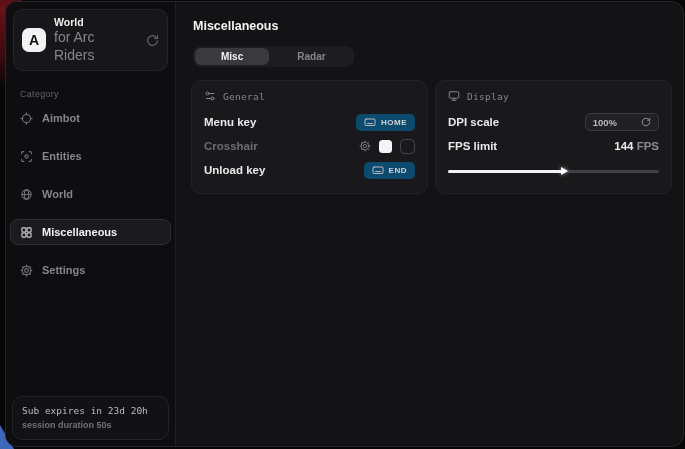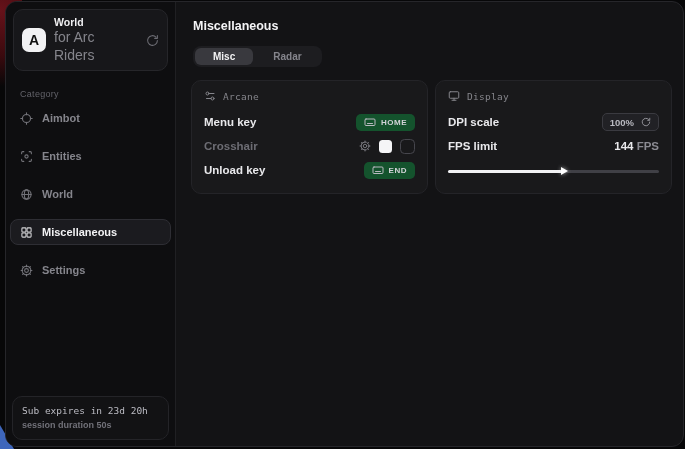--- a/index.html
+++ b/index.html
@@ -79,21 +79,21 @@
   
   .main { flex:1; padding:14px 15px; display:flex; flex-direction:column; }
   .page-title { color:#f4f4f6; font-size:12.5px; font-weight:bold; margin:3px 0 0 2px; }
   .tabs {
     margin:13px 0 0 2px;
     display:inline-flex; align-self:flex-start;
     background:#1d1d20; border-radius:8px; padding:2px; gap:2px;
   }
   .tab {
     font-size:10px; font-weight:600; color:#85858c;
-    padding:3px 18px; border-radius:6px; cursor:pointer;
+    padding:3px 26px; border-radius:6px; cursor:pointer;
   }
   .tab.active { background:#39393e; color:#f2f2f3; }
 
   .cards { display:flex; gap:7px; margin-top:13px; }
   .card {
     width:237px; background:#19191b;
     border:1px solid #242428; border-radius:10px;
     padding:9px 12px 11px 12px;
   }
   .card-header {
@@ -105,40 +105,40 @@
   }
   .row {
     display:flex; align-items:center; justify-content:space-between;
     height:24px;
   }
   .row-label { color:#e9e9ec; font-size:11.5px; font-weight:600; }
   .row-label.dim { color:#6d6d74; }
 
   .key-btn {
     display:flex; align-items:center; gap:5px;
-    background:#14532d; border:none; border-radius:5px;
+    background:#0c4a6e; border:none; border-radius:5px;
     height:17px; padding:0 8px;
     color:#d3d3d8; font-family:"Liberation Sans", sans-serif;
     font-size:8px; font-weight:bold; letter-spacing:.5px;
     cursor:pointer;
   }
   .key-btn svg { color:#b9b9c0; }
 
   .crosshair-controls { display:flex; align-items:center; gap:8px; }
   .icon-btn { display:flex; align-items:center; color:#74747a; cursor:pointer; background:none; border:none; padding:0; }
   .swatch {
     width:13px; height:13px; border-radius:3.5px; background:#f5f5f7; cursor:pointer;
   }
   .checkbox {
     width:15px; height:15px; border-radius:4.5px;
     border:1.5px solid #46464d; background:transparent; cursor:pointer;
   }
 
   .dpi-box {
-    display:flex; align-items:center; gap:7px;
+    display:flex; align-items:center; gap:24px;
     height:18px; padding:0 7px;
     background:#212125; border:1px solid #3a3a40; border-radius:5px;
     cursor:pointer;
   }
   .dpi-value { color:#b9b9c0; font-size:9.5px; font-weight:600; }
   .dpi-box svg { color:#9a9aa1; }
 
   .fps-value-wrap { font-size:11.5px; }
   .fps-value { color:#e9e9ec; font-weight:bold; }
   .fps-unit { color:#8b8b92; font-weight:600; }
@@ -282,21 +282,21 @@
       <section class="card">
         <div class="card-header">
           <span>
             <svg width="12" height="12" viewBox="0 0 24 24" fill="none" stroke="currentColor" stroke-width="2" stroke-linecap="round">
               <path d="M20 7h-9"></path>
                 <path d="M14 17H5"></path>
                 <circle cx="17" cy="17" r="3"></circle>
                 <circle cx="7" cy="7" r="3"></circle>
             </svg>
           </span>
-          <span class="card-header-label">Arcane</span>
+          <span class="card-header-label">General</span>
         </div>
 
         <div class="row">
           <span class="row-label">Menu key</span>
           <button class="key-btn">
             <span>
               <svg width="12" height="12" viewBox="0 0 24 24" fill="none" stroke="currentColor" stroke-width="2" stroke-linecap="round" stroke-linejoin="round">
                 <rect x="2" y="6" width="20" height="13" rx="2"></rect>
                   <path d="M7 15h10"></path>
               </svg>

